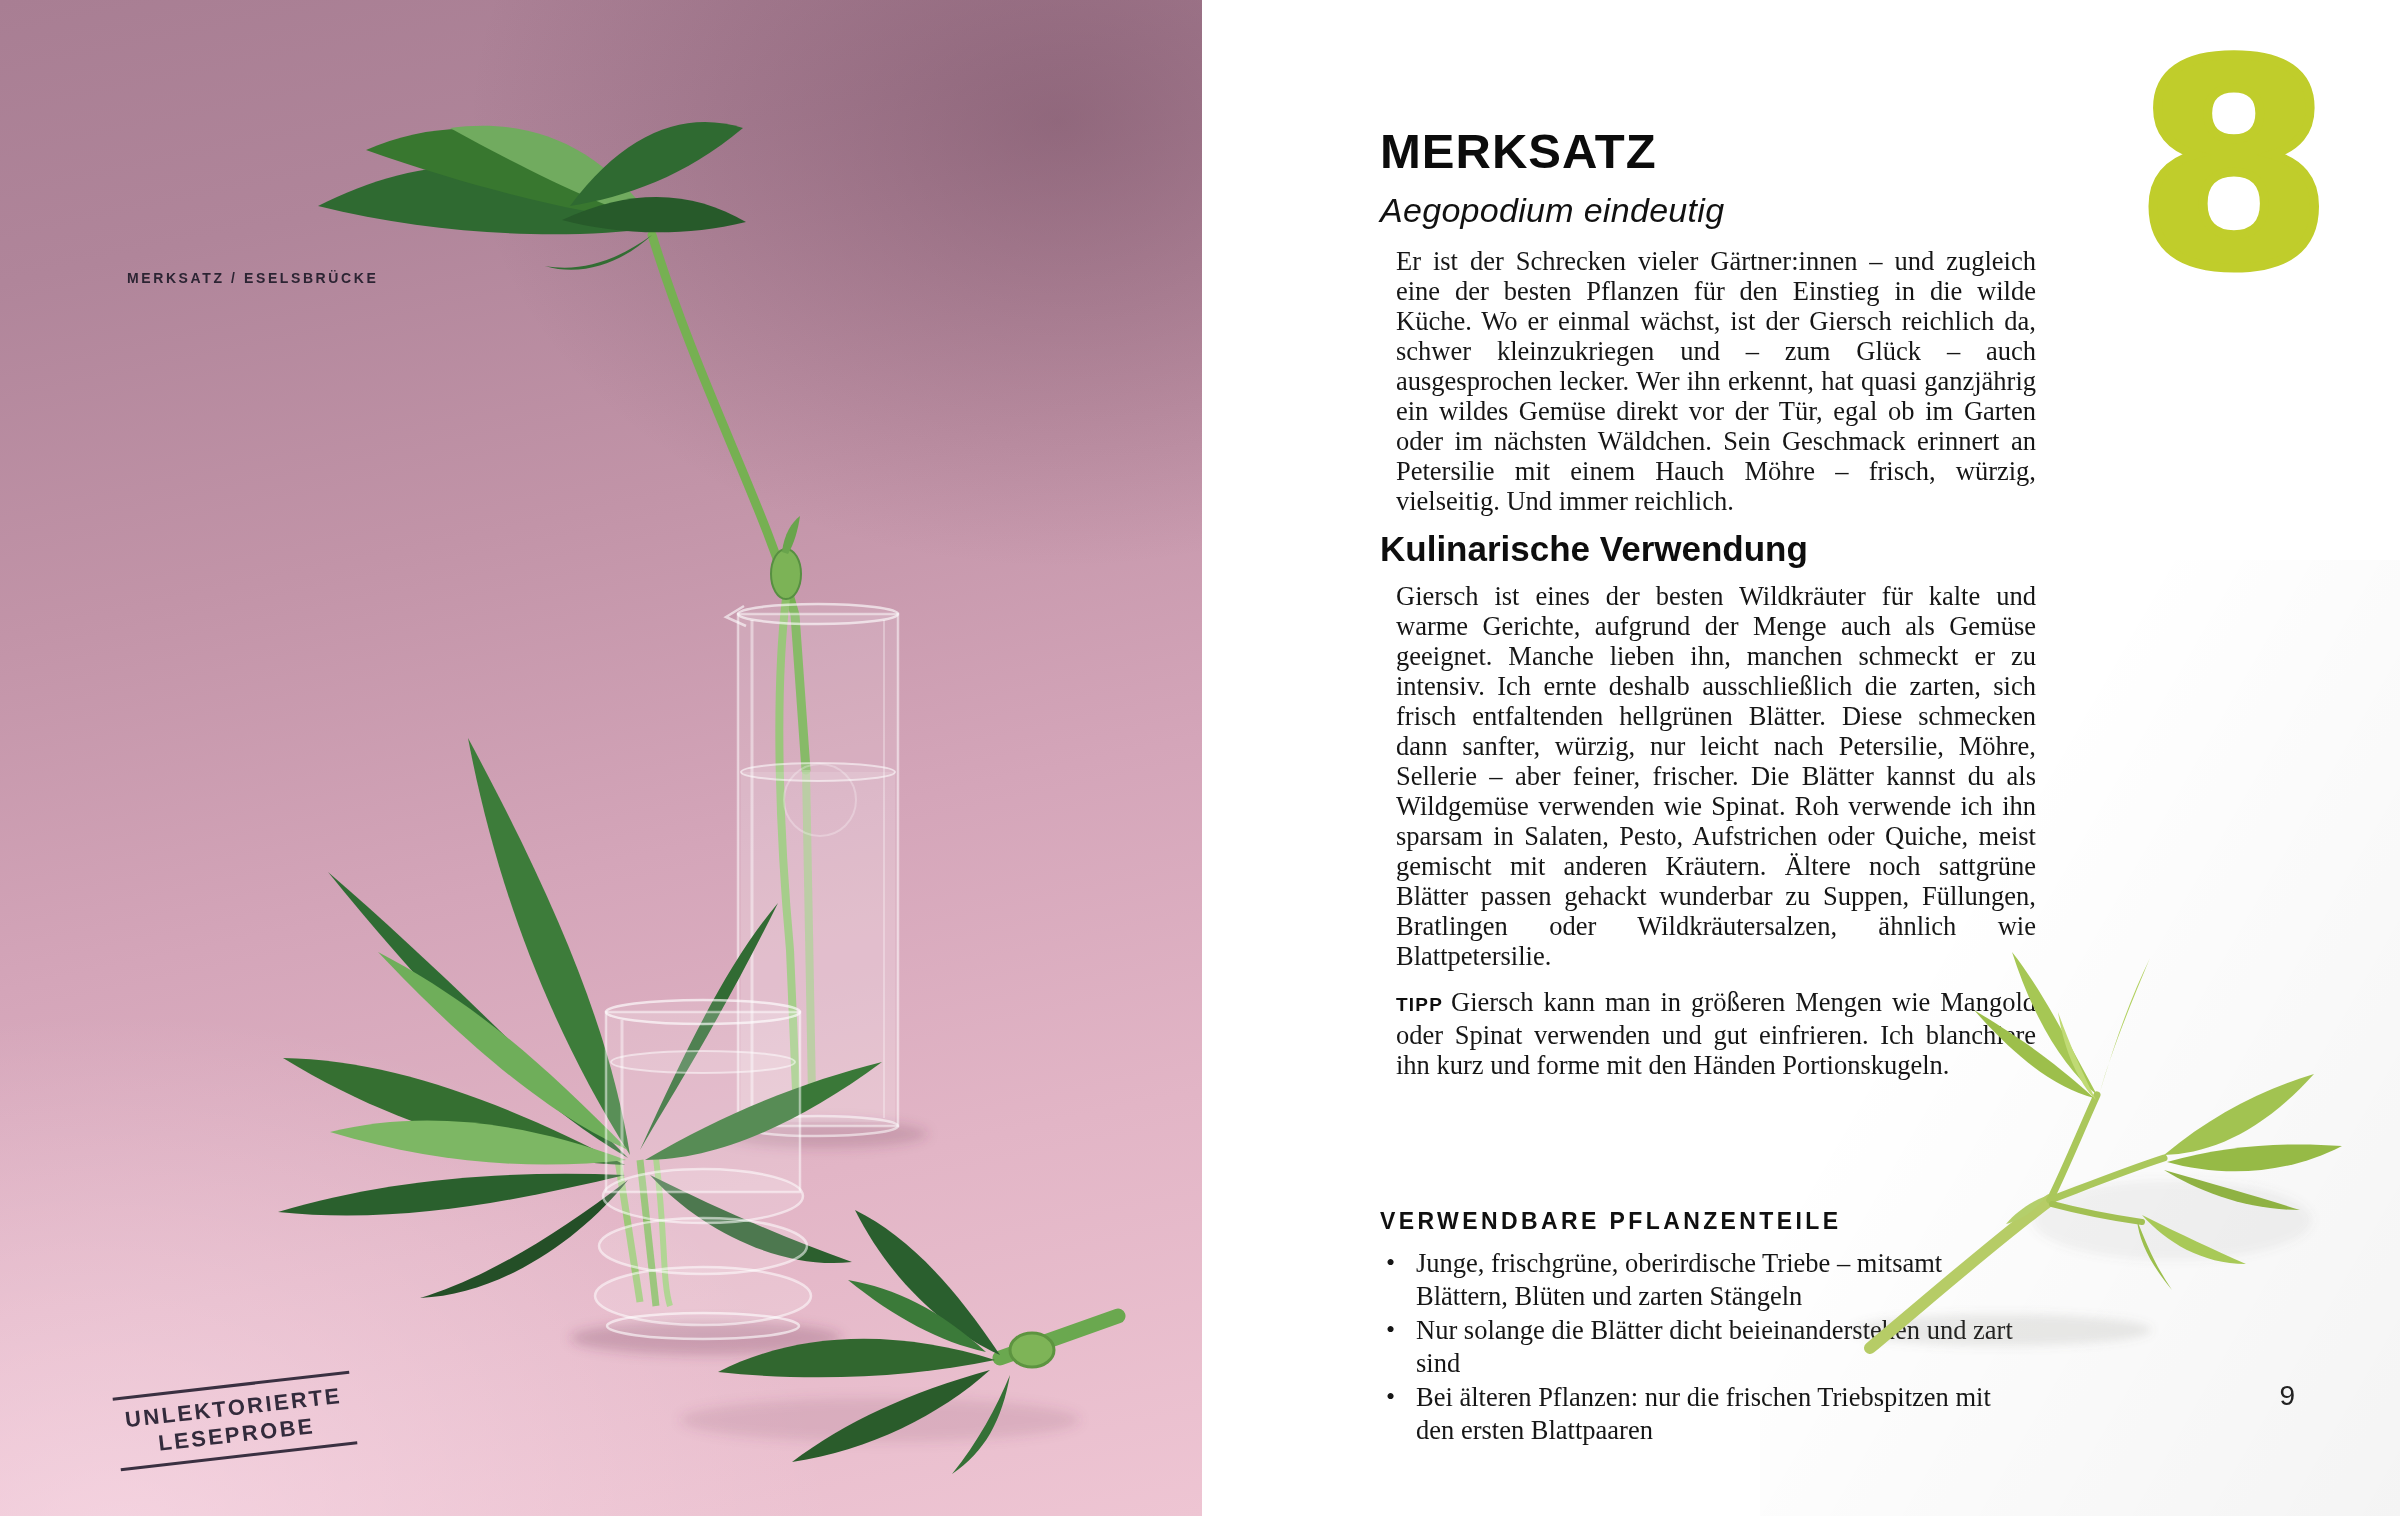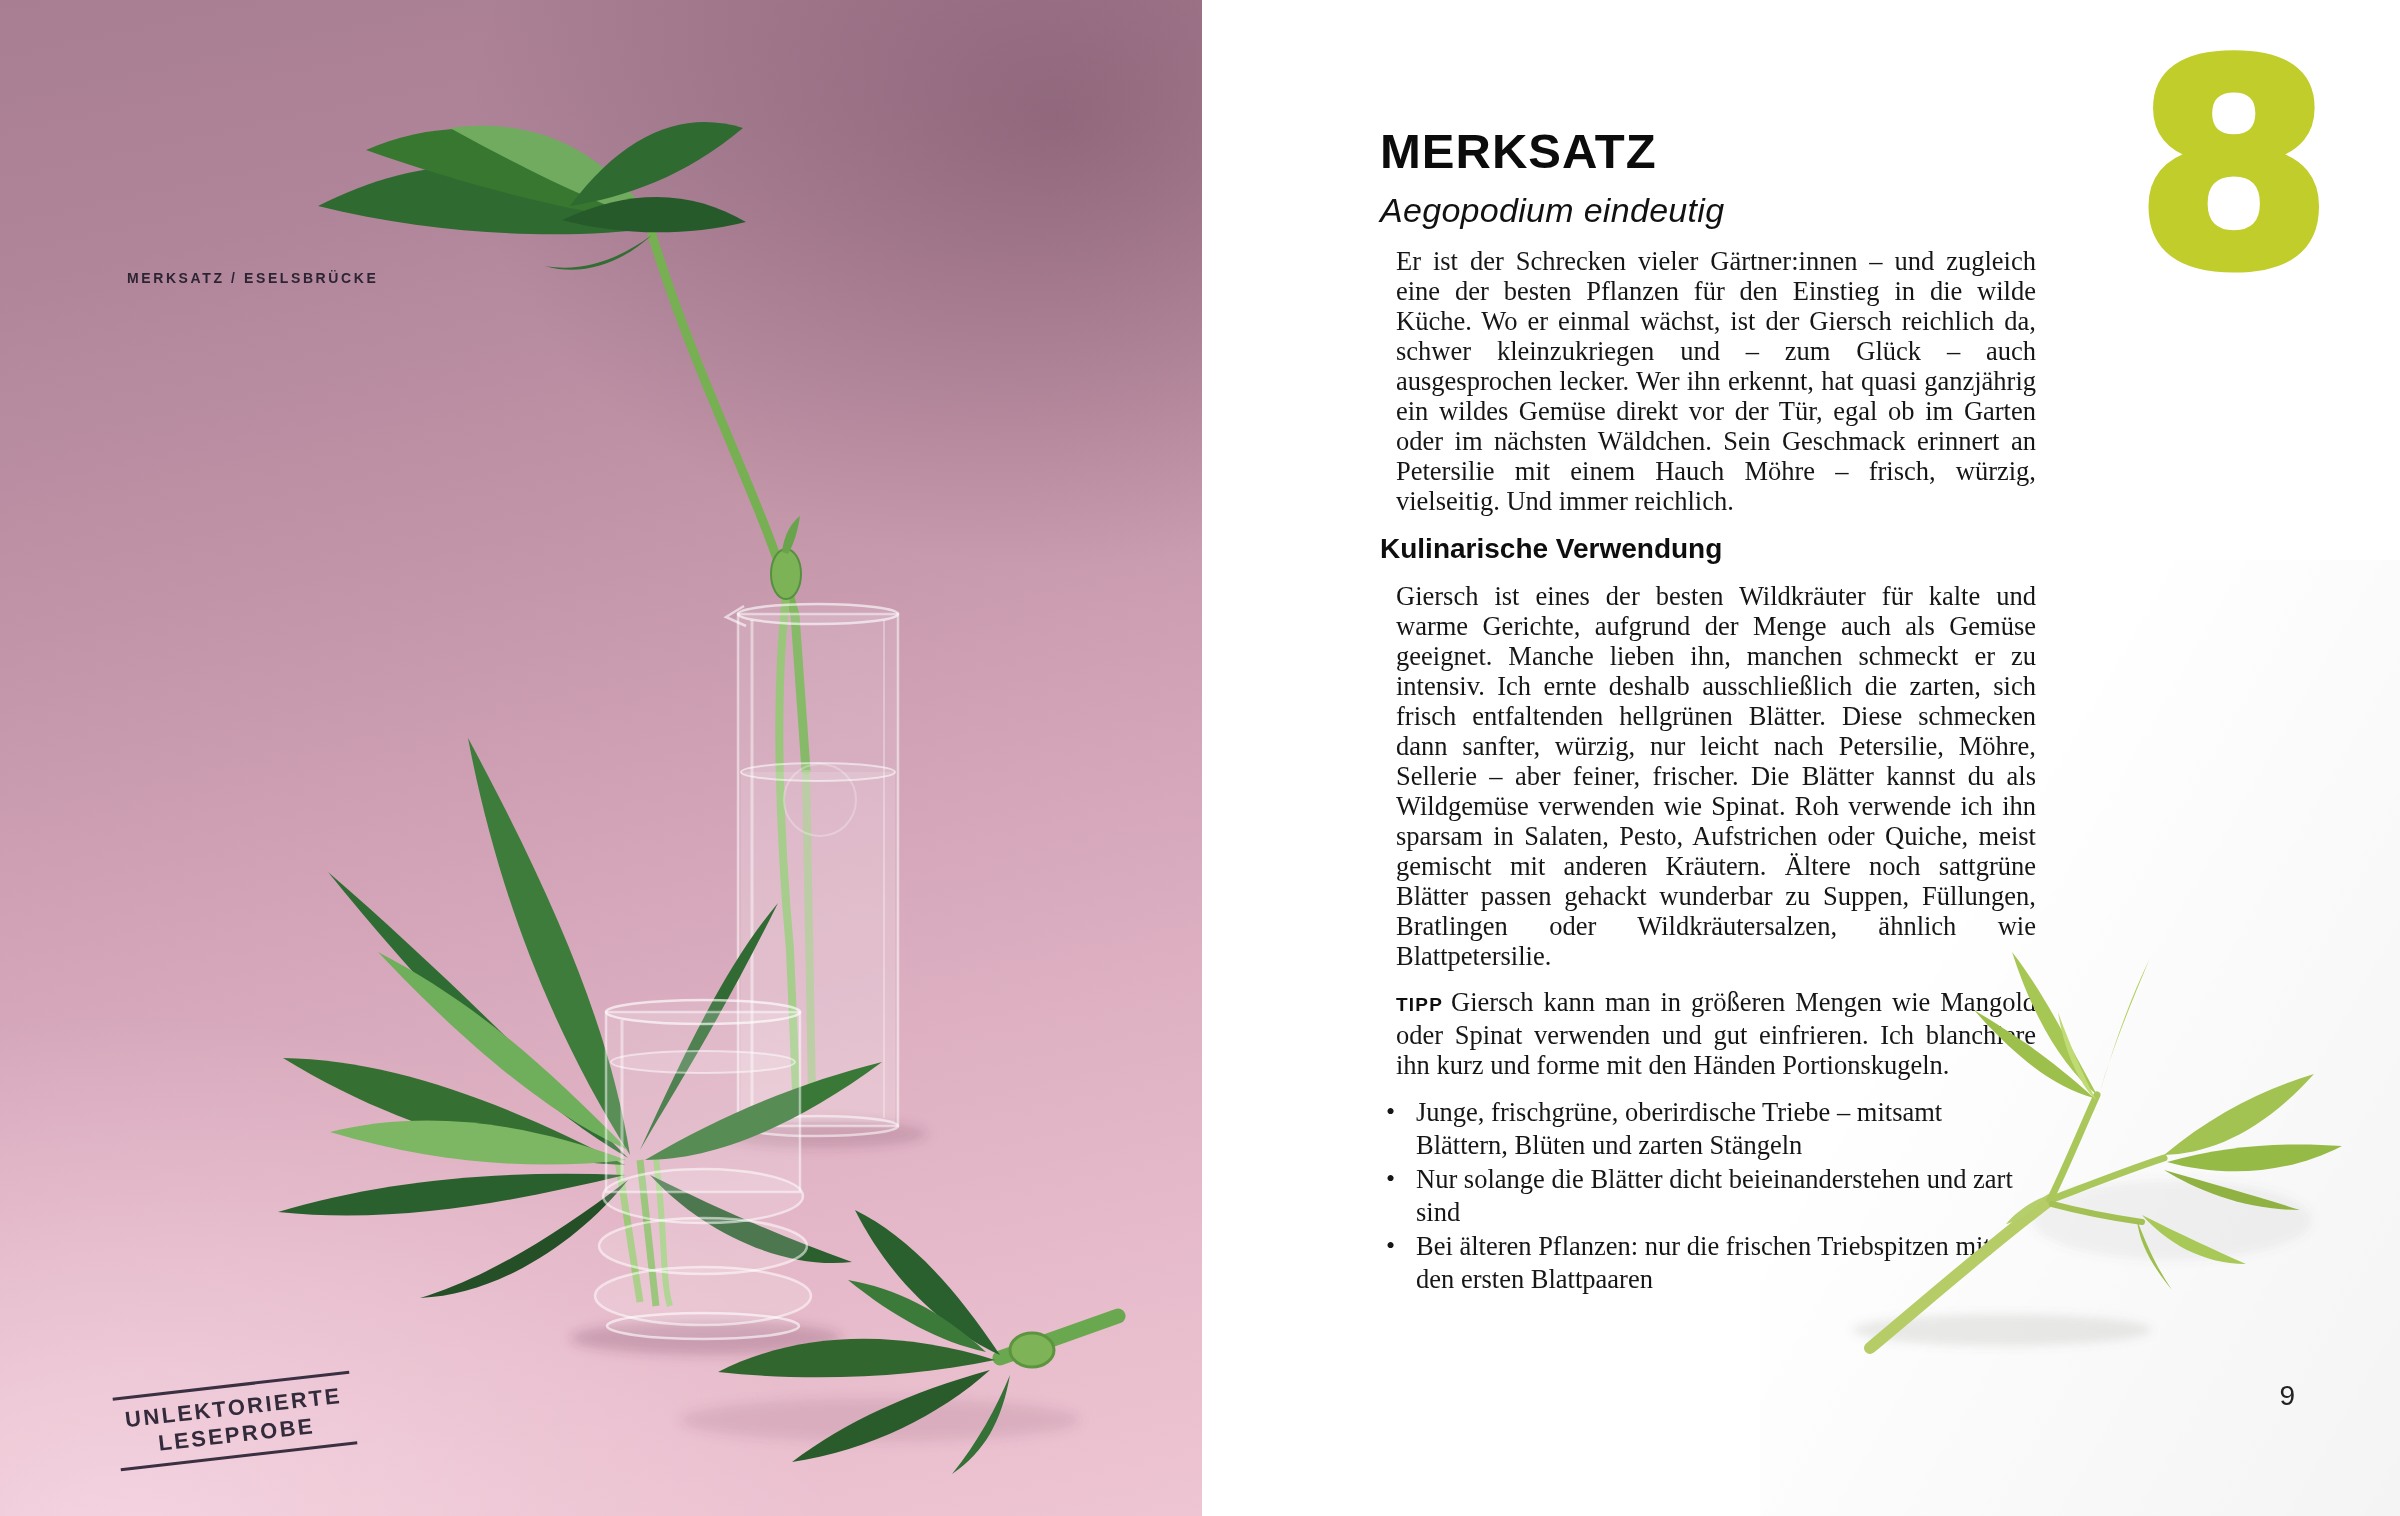--- a/index.html
+++ b/index.html
@@ -51,21 +51,21 @@
   .subtitle{
     margin:14px 0 0 0;font-family:"Liberation Sans",sans-serif;font-style:italic;
     font-size:34px;line-height:40px;color:#111;font-weight:400;letter-spacing:0.3px;
   }
   p.body{
     margin:16px;font-size:26.5px;line-height:30px;text-align:justify;color:#161616;
   }
   .intro{margin-top:53px;}
   h3.subhead{
     margin:14px 0 3px 0;font-family:"Liberation Sans",sans-serif;font-weight:700;
-    font-size:28px;line-height:33px;color:#0e0e0e;
+    font-size:35px;line-height:33px;color:#0e0e0e;
   }
   .tip{margin-top:34px;}
   .tip-label,.warn-label{
     font-family:"Liberation Sans",sans-serif;font-weight:700;font-size:19px;
     letter-spacing:1.2px;color:#0e0e0e;margin-right:8px;
   }
   .parts-head{
     margin:128px 0 0 0;font-family:"Liberation Sans",sans-serif;font-weight:600;
     font-size:23px;letter-spacing:3.4px;color:#101010;
   }
@@ -183,20 +183,21 @@
 
       <p class="body intro">Er ist der Schrecken vieler Gärtner:innen – und zugleich eine der besten Pflanzen für den Einstieg in die wilde Küche. Wo er einmal wächst, ist der Giersch reichlich da, schwer kleinzukriegen und – zum Glück – auch ausgesprochen lecker. Wer ihn erkennt, hat quasi ganzjährig ein wildes Gemüse direkt vor der Tür, egal ob im Garten oder im nächsten Wäldchen. Sein Geschmack erinnert an Petersilie mit einem Hauch Möhre – frisch, würzig, vielseitig. Und immer reichlich.</p>
 
       <h3 class="subhead">Kulinarische Verwendung</h3>
       <p class="body">Giersch ist eines der besten Wildkräuter für kalte und warme Gerichte, aufgrund der Menge auch als Gemüse geeignet. Manche lieben ihn, manchen schmeckt er zu intensiv. Ich ernte deshalb ausschließlich die zarten, sich frisch entfaltenden hellgrünen Blätter. Diese schmecken dann sanfter, würzig, nur leicht nach Petersilie, Möhre, Sellerie – aber feiner, frischer. Die Blätter kannst du als Wildgemüse verwenden wie Spinat. Roh verwende ich ihn sparsam in Salaten, Pesto, Aufstrichen oder Quiche, meist gemischt mit anderen Kräutern. Ältere noch sattgrüne Blätter passen gehackt wunderbar zu Suppen, Füllungen, Bratlingen oder Wildkräutersalzen, ähnlich wie Blattpetersilie.</p>
 
       <p class="body tip">
         <span class="tip-label">TIPP</span><span>Giersch kann man in größeren Mengen wie Mangold oder Spinat verwenden und gut einfrieren. Ich blanchiere ihn kurz und forme mit den Händen Portionskugeln.</span>
       </p>
 
+      <div class="parts-head">VERWENDBARE PFLANZENTEILE</div>
 
       <div class="bullets">
         <div class="bullet-row">
           <span class="dot">•</span>
           <span>Junge, frischgrüne, oberirdische Triebe – mitsamt Blättern, Blüten und zarten Stängeln</span>
         </div>
         <div class="bullet-row">
           <span class="dot">•</span>
           <span>Nur solange die Blätter dicht beieinanderstehen und zart sind</span>
         </div>

